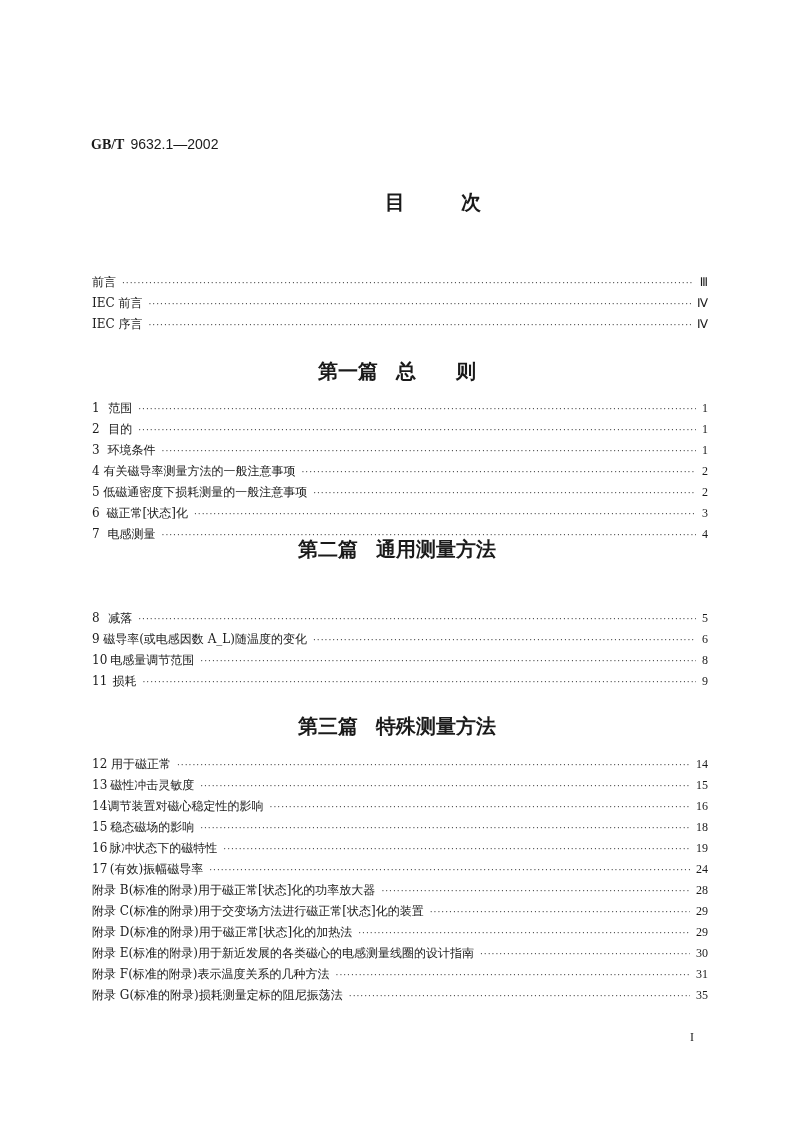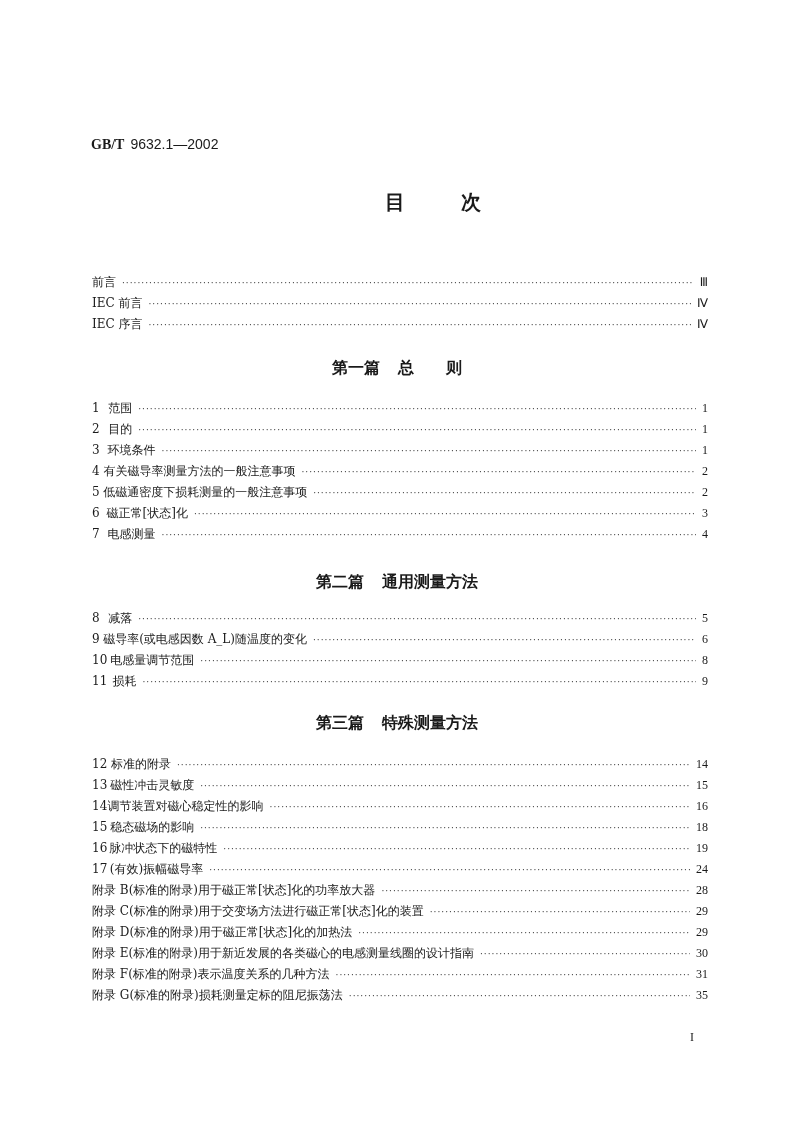--- a/index.html
+++ b/index.html
@@ -3,21 +3,21 @@
 <meta charset="utf-8">
 <style>
   html, body { margin:0; padding:0; background:#ffffff; }
   body { width:794px; height:1123px; position:relative; overflow:hidden;
          font-family:"DejaVu Serif", "Liberation Serif", serif; color:#1a1a1a; }
   .std-code { position:absolute; left:91px; top:136px; font-size:14px; }
   .std-code .gbt { font-family:"Liberation Serif", serif; font-weight:bold; }
   .std-code .num { font-family:"Liberation Sans", sans-serif; margin-left:6px; }
   .doc-title { position:absolute; left:0; width:794px; top:189px; text-align:center;
                font-size:20px; font-weight:bold; letter-spacing:56px; text-indent:56px;margin-left:36px; }
-  .part-title { position:absolute; left:0; width:794px; text-align:center; font-size:16px; font-weight:bold; }
+  .part-title { position:absolute; left:0; width:794px; text-align:center; font-size:20px; font-weight:bold; }
   .part-title .p2 { margin-left:18px; }
   .toc { position:absolute; left:92px; width:616px; }
   .row { height:21px; display:flex; align-items:flex-end; font-size:12px; line-height:14px; white-space:nowrap; }
   .row .num { display:inline-block; }
   .row .label { flex:0 0 auto; }
   .row .leader { flex:1 1 auto; overflow:hidden; margin:0 6px; letter-spacing:1px; font-size:9px; line-height:12px; color:#333; }
   .row .leader::before { content:"····································································································································································································"; }
   .row .page { flex:0 0 auto; text-align:right; font-family:"Liberation Serif", serif; }
   .page-num { position:absolute; left:690px; top:1030px; font-size:12px; font-family:"Liberation Serif", serif; }
 </style>
@@ -89,21 +89,21 @@
       <span class="page">3</span>
     </div>
   <div class="row">
       <span class="num" style="width:22px">7</span>
       <span class="label">电感测量</span>
       <span class="leader"></span>
       <span class="page">4</span>
     </div>
 </div>
 
-<div class="part-title" style="top:572px;">
+<div class="part-title" style="top:536px;">
   <span>第二篇</span><span class="p2">通用测量方法</span>
 </div>
 <div class="toc" style="top:604px;">
   <div class="row">
       <span class="num" style="width:22px">8</span>
       <span class="label">减落</span>
       <span class="leader"></span>
       <span class="page">5</span>
     </div>
   <div class="row">
@@ -125,21 +125,21 @@
       <span class="page">9</span>
     </div>
 </div>
 
 <div class="part-title" style="top:713px;">
   <span>第三篇</span><span class="p2">特殊测量方法</span>
 </div>
 <div class="toc" style="top:750px;">
   <div class="row">
       <span class="num" style="width:28px">12</span>
-      <span class="label">标准的附录</span>
+      <span class="label">用于磁正常</span>
       <span class="leader"></span>
       <span class="page">14</span>
     </div>
   <div class="row">
       <span class="num" style="width:28px">13</span>
       <span class="label">磁性冲击灵敏度</span>
       <span class="leader"></span>
       <span class="page">15</span>
     </div>
   <div class="row">

